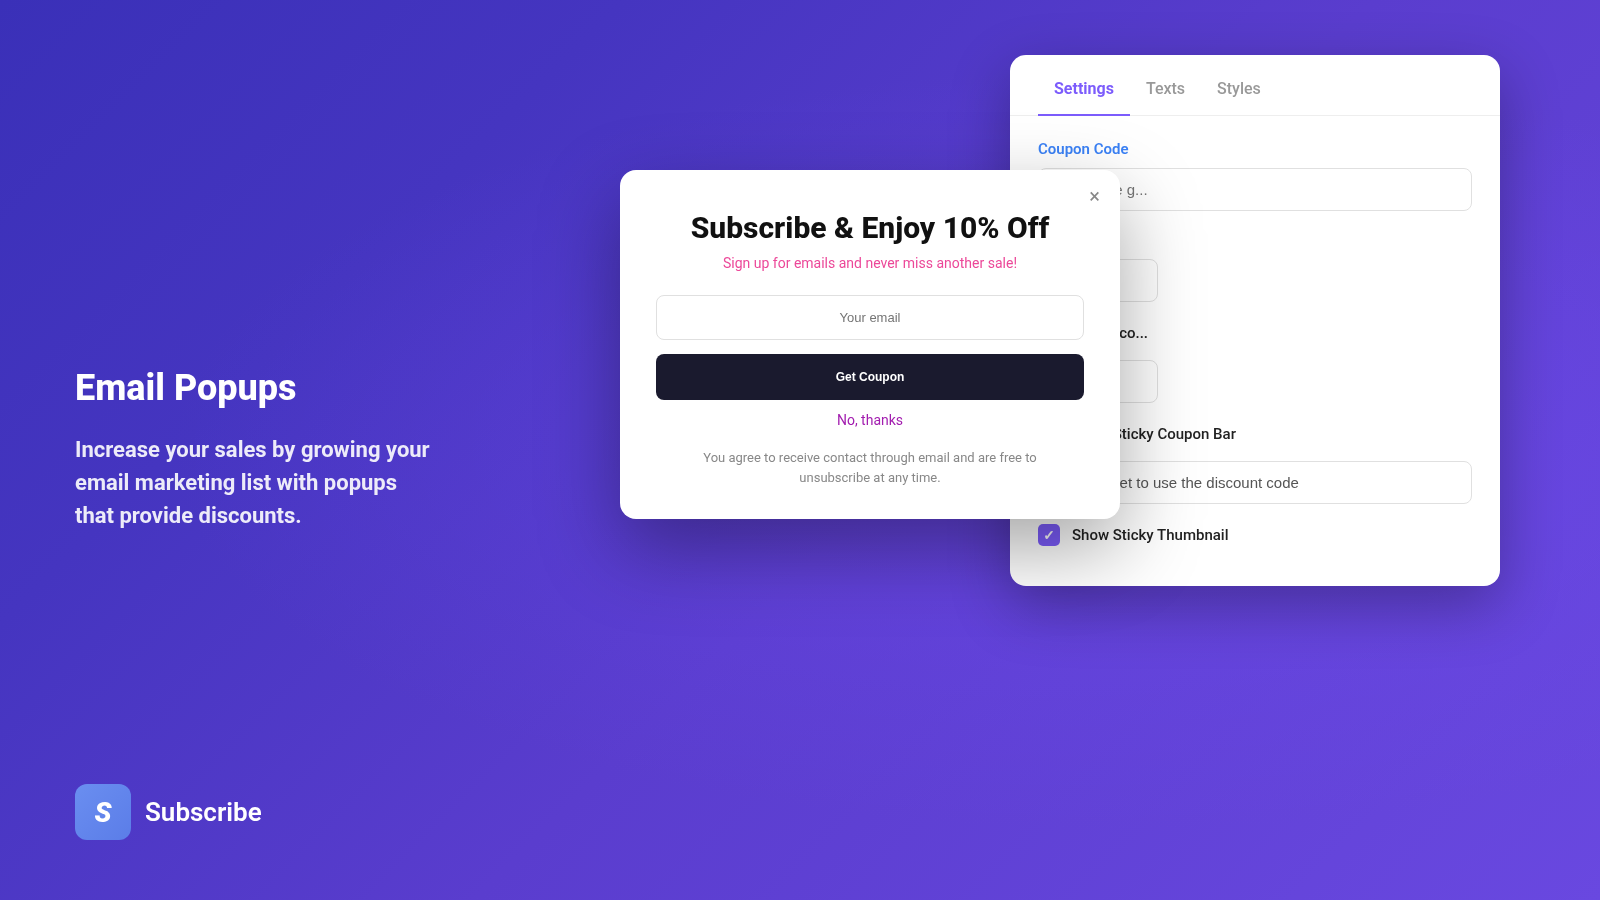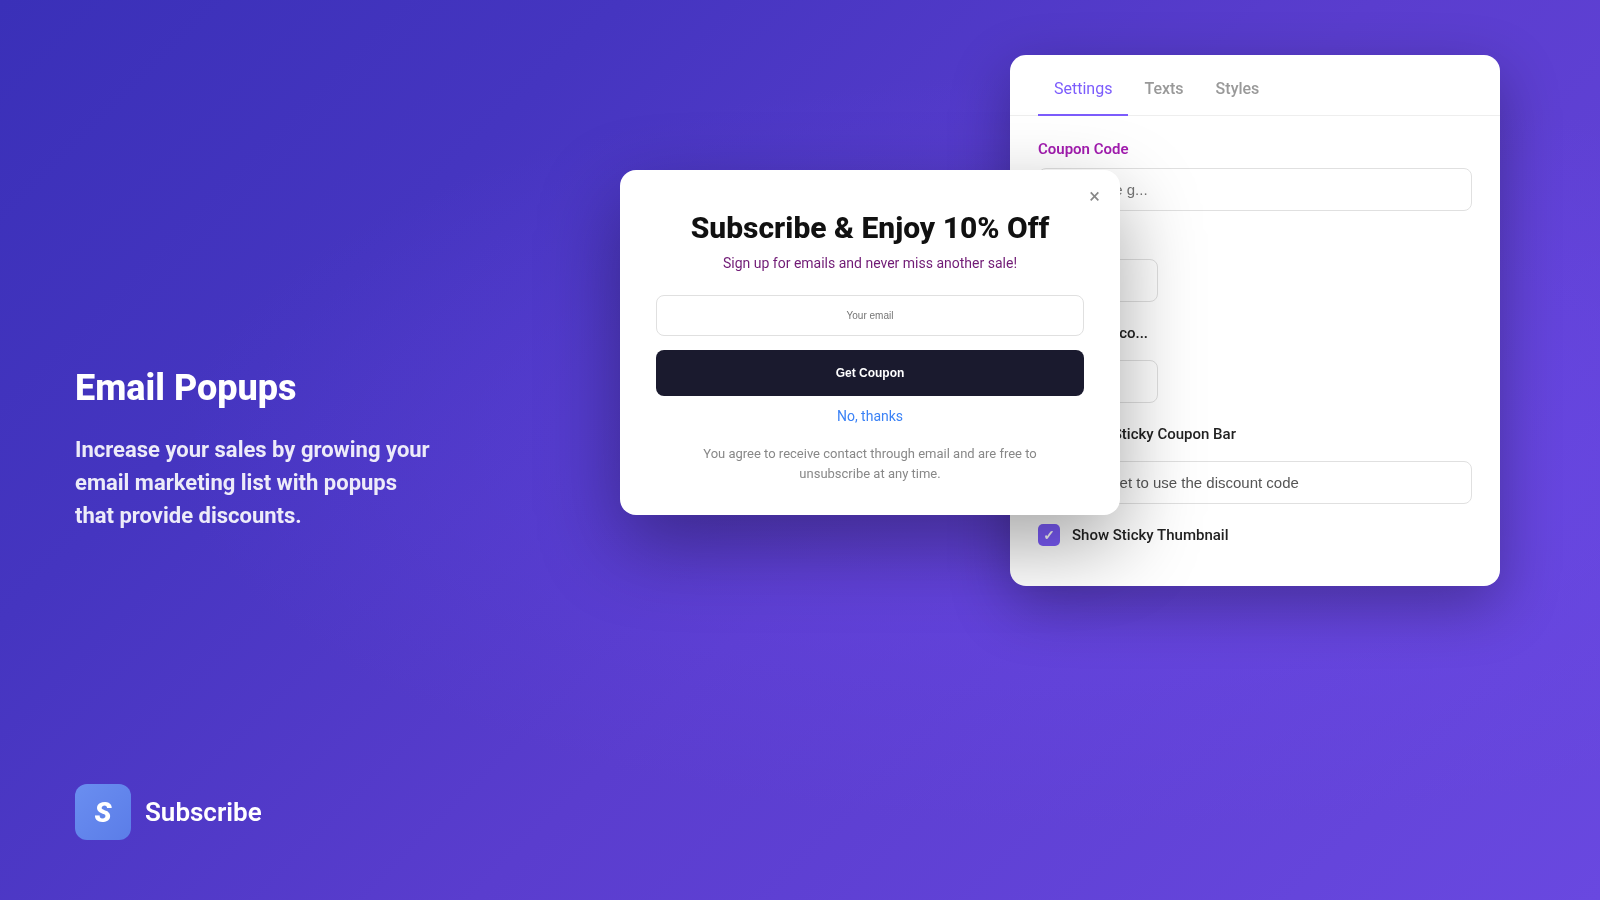--- a/index.html
+++ b/index.html
@@ -92,36 +92,36 @@
       cursor: pointer;
       color: #999;
       font-weight: 500;
       border-bottom: 2px solid transparent;
       margin-bottom: -1px;
     }
 
     .tab.active {
       color: #7c5cfc;
       border-bottom-color: #7c5cfc;
-      font-weight: 400;
+      font-weight: 700;
     }
 
     
     .form-content {
       padding: 24px 28px;
     }
 
     .field-group {
       margin-bottom: 20px;
     }
 
     .field-label {
       font-size: 15px;
       font-weight: 600;
-      color: #a21caf;
+      color: #3b82f6;
       margin-bottom: 10px;
     }
 
     .text-input {
       width: 100%;
       padding: 12px 16px;
       border: 1px solid #e0e0e0;
       border-radius: 8px;
       font-size: 15px;
       color: #555;
@@ -185,31 +185,31 @@
     .popup-title {
       font-size: 30px;
       font-weight: 800;
       color: #111;
       text-align: center;
       margin-bottom: 10px;
     }
 
     .popup-subtitle {
       font-size: 14px;
-      color: #701a75;
+      color: #ec4899;
       text-align: center;
       margin-bottom: 24px;
     }
 
     .popup-email-input {
       width: 100%;
       padding: 14px 16px;
       border: 1px solid #e0e0e0;
       border-radius: 8px;
-      font-size: 10px;
+      font-size: 13px;
       color: #999;
       outline: none;
       margin-bottom: 14px;
       text-align: center;
     }
 
     .popup-btn {
       width: 100%;
       padding: 16px;
       background: #1a1a2e;
@@ -218,21 +218,21 @@
       border-radius: 8px;
       font-size: 12px;
       font-weight: 600;
       cursor: pointer;
       margin-bottom: 12px;
     }
 
     .popup-no-thanks {
       text-align: center;
       font-size: 14px;
-      color: #3b82f6;
+      color: #a21caf;
       margin-bottom: 20px;
       cursor: pointer;
     }
 
     .popup-disclaimer {
       font-size: 13px;
       color: #888;
       text-align: center;
       line-height: 1.5;
     }

